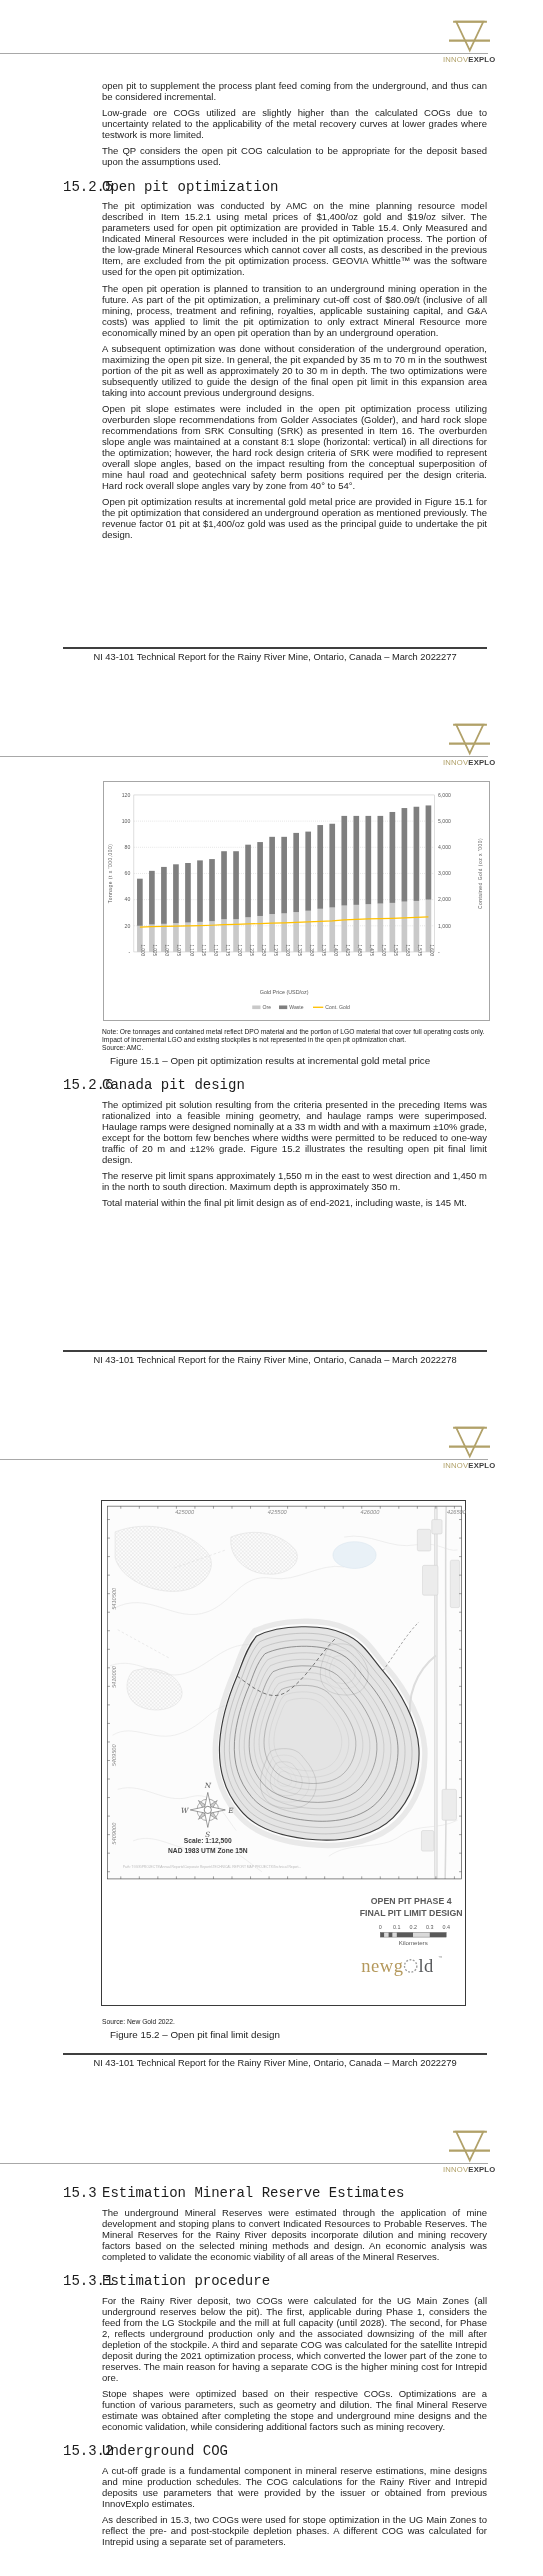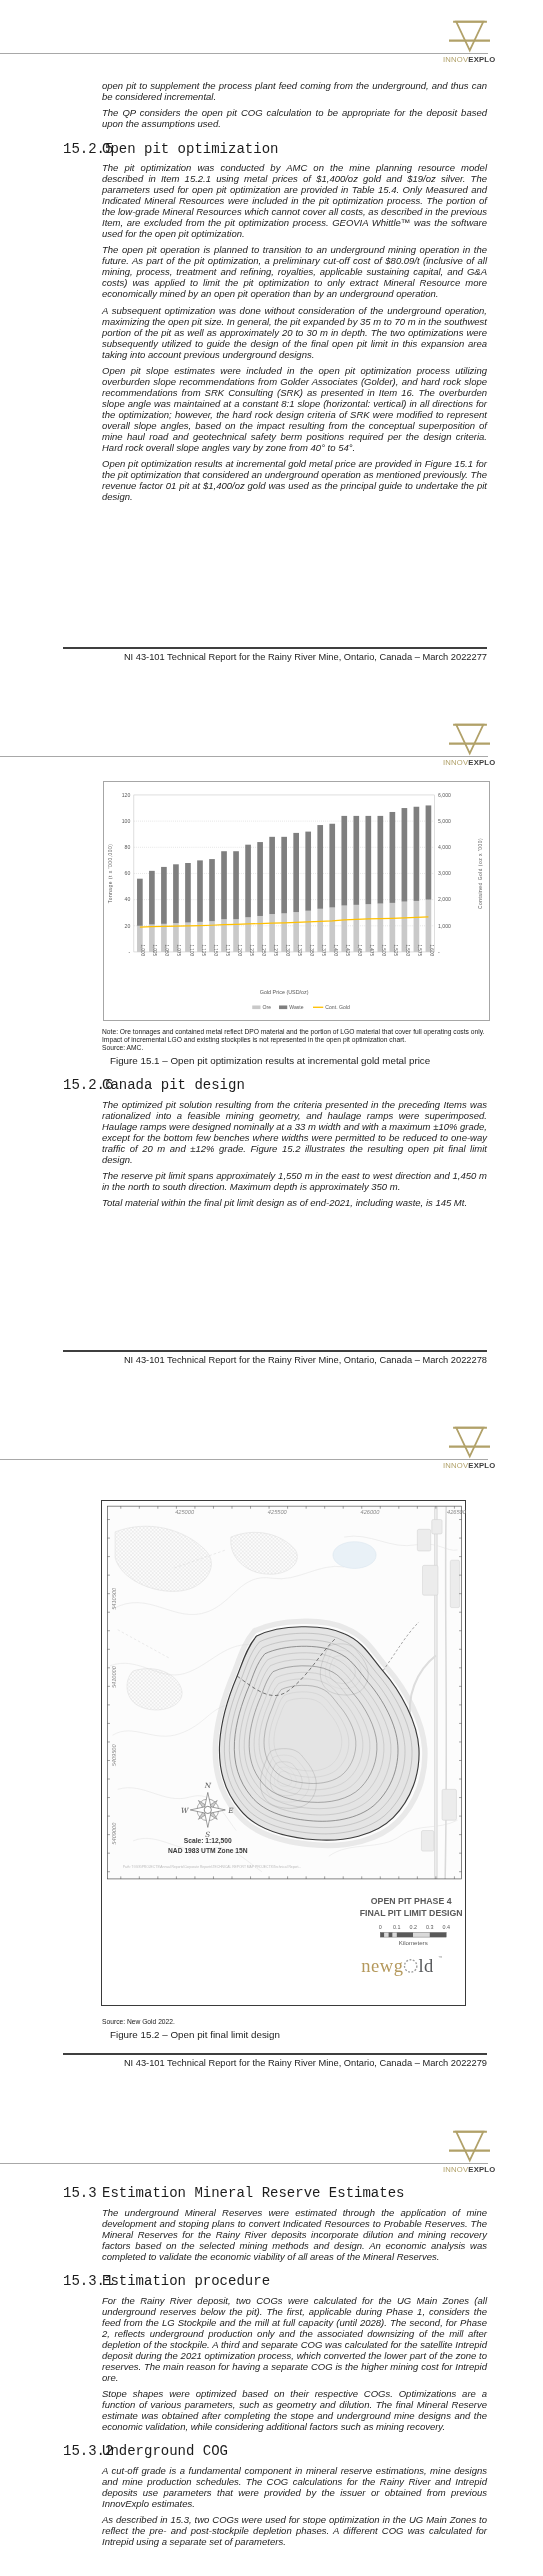--- a/index.html
+++ b/index.html
@@ -7,23 +7,23 @@
        font-family:"Liberation Sans",sans-serif;overflow:hidden;}
   .page{position:absolute;left:0;width:544px;height:703px;background:#fff;}
   .hairline{position:absolute;top:53px;left:0;width:488px;height:0.5px;background:#a8a8a8;}
   .brandlogo{position:absolute;top:17.5px;right:54px;width:47px;text-align:center;margin-left:8px;}
   .brandlogo svg{display:block;margin:0 0 1px auto;}
   .wordmark{font-size:7.7px;letter-spacing:0.2px;white-space:nowrap;}
   .wm-gold{color:#b1a169;font-weight:400;}
   .wm-dark{color:#3d3d3d;font-weight:700;}
   .footer{position:absolute;top:647px;left:63px;width:424px;}
   .frule{height:1.5px;background:#3f3f3f;margin-bottom:3.6px;}
-  .frow{display:flex;justify-content:flex-end;font-size:9.3px;}
+  .frow{display:flex;justify-content:center;font-size:9.3px;}
   .content{position:absolute;left:102px;width:385px;}
-  .content p{margin:0 0 5.2px 0;font-size:9.5px;line-height:11px;text-align:justify;font-style:italic;}
+  .content p{margin:0 0 5.2px 0;font-size:9.5px;line-height:11px;text-align:justify;}
   .sechead{position:relative;margin:13.4px 0 7.2px 0;font-size:14px;line-height:12.4px;font-family:Liberation Mono, monospace;}
   .sechead:first-child{margin-top:0;}
   .sechead .num{position:absolute;left:-39px;top:0;}
   .figbox{position:absolute;background:#fff;}
   .chartbox{top:78px;left:103px;width:385px;height:238px;border:0.5px solid #a6a6a6;}
   .mapbox{top:94px;left:101px;width:365px;height:506px;border:0.8px solid #3a3a3a;box-sizing:border-box;}
   .smallnote{position:absolute;left:102px;width:386px;font-size:6.7px;line-height:8.2px;color:#202020;}
   .figcaption{position:absolute;left:102px;width:386px;font-size:9.8px;padding-left:8px;}
 </style>
 </head>
@@ -36,20 +36,21 @@
     <div class="brandlogo">
       <svg width="41" height="36" viewBox="0 0 80 70">
         <line x1="8" y1="7" x2="74" y2="7" stroke="#b1a169" stroke-width="4"></line>
         <path d="M 14 7 L 67 7 L 40.5 63 Z" fill="none" stroke="#b1a169" stroke-width="3.4"></path>
         <line x1="0" y1="44" x2="80" y2="44" stroke="#b1a169" stroke-width="4"></line>
       </svg>
       <div class="wordmark"><span class="wm-gold">INNOV</span><span class="wm-dark">EXPLO</span></div>
     </div>
     <div class="content" style="top:80px">
       <p>open pit to supplement the process plant feed coming from the underground, and thus can be considered incremental.</p>
+      <p>Low-grade ore COGs utilized are slightly higher than the calculated COGs due to uncertainty related to the applicability of the metal recovery curves at lower grades where testwork is more limited.</p>
       <p>The QP considers the open pit COG calculation to be appropriate for the deposit based upon the assumptions used.</p>
       <div class="sechead"><span class="num">15.2.5</span><span>Open pit optimization</span></div>
       <p>The pit optimization was conducted by AMC on the mine planning resource model described in Item 15.2.1 using metal prices of $1,400/oz gold and $19/oz silver. The parameters used for open pit optimization are provided in Table 15.4. Only Measured and Indicated Mineral Resources were included in the pit optimization process. The portion of the low-grade Mineral Resources which cannot cover all costs, as described in the previous Item, are excluded from the pit optimization process. GEOVIA Whittle™ was the software used for the open pit optimization.</p>
       <p>The open pit operation is planned to transition to an underground mining operation in the future. As part of the pit optimization, a preliminary cut-off cost of $80.09/t (inclusive of all mining, process, treatment and refining, royalties, applicable sustaining capital, and G&amp;A costs) was applied to limit the pit optimization to only extract Mineral Resource more economically mined by an open pit operation than by an underground operation.</p>
       <p>A subsequent optimization was done without consideration of the underground operation, maximizing the open pit size. In general, the pit expanded by 35 m to 70 m in the southwest portion of the pit as well as approximately 20 to 30 m in depth. The two optimizations were subsequently utilized to guide the design of the final open pit limit in this expansion area taking into account previous underground designs.</p>
       <p>Open pit slope estimates were included in the open pit optimization process utilizing overburden slope recommendations from Golder Associates (Golder), and hard rock slope recommendations from SRK Consulting (SRK) as presented in Item 16. The overburden slope angle was maintained at a constant 8:1 slope (horizontal: vertical) in all directions for the optimization; however, the hard rock design criteria of SRK were modified to represent overall slope angles, based on the impact resulting from the conceptual superposition of mine haul road and geotechnical safety berm positions required per the design criteria. Hard rock overall slope angles vary by zone from 40° to 54°.</p>
       <p>Open pit optimization results at incremental gold metal price are provided in Figure 15.1 for the pit optimization that considered an underground operation as mentioned previously. The revenue factor 01 pit at $1,400/oz gold was used as the principal guide to undertake the pit design.</p>
     </div>
     <div class="footer">
       <div class="frule"></div>

